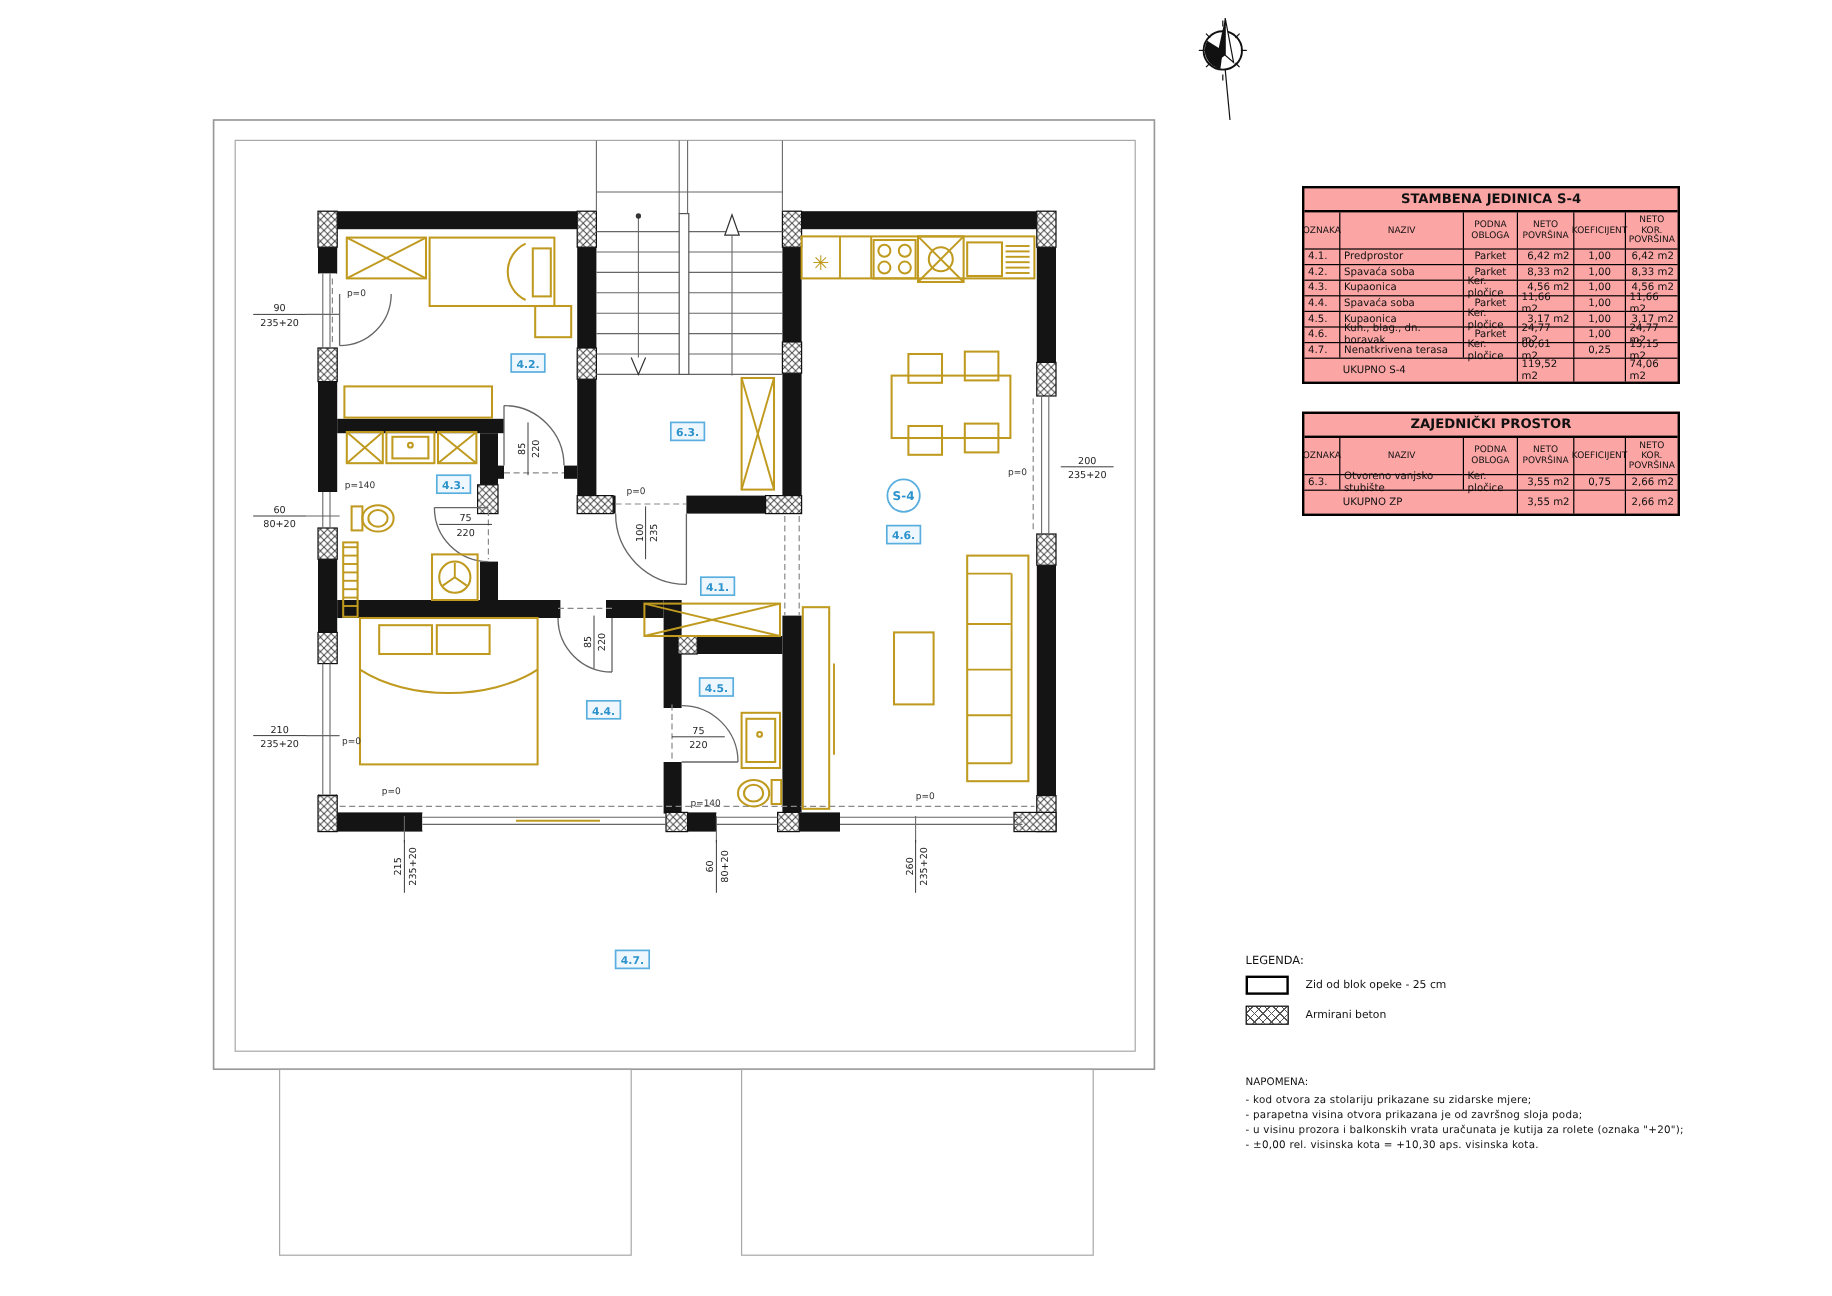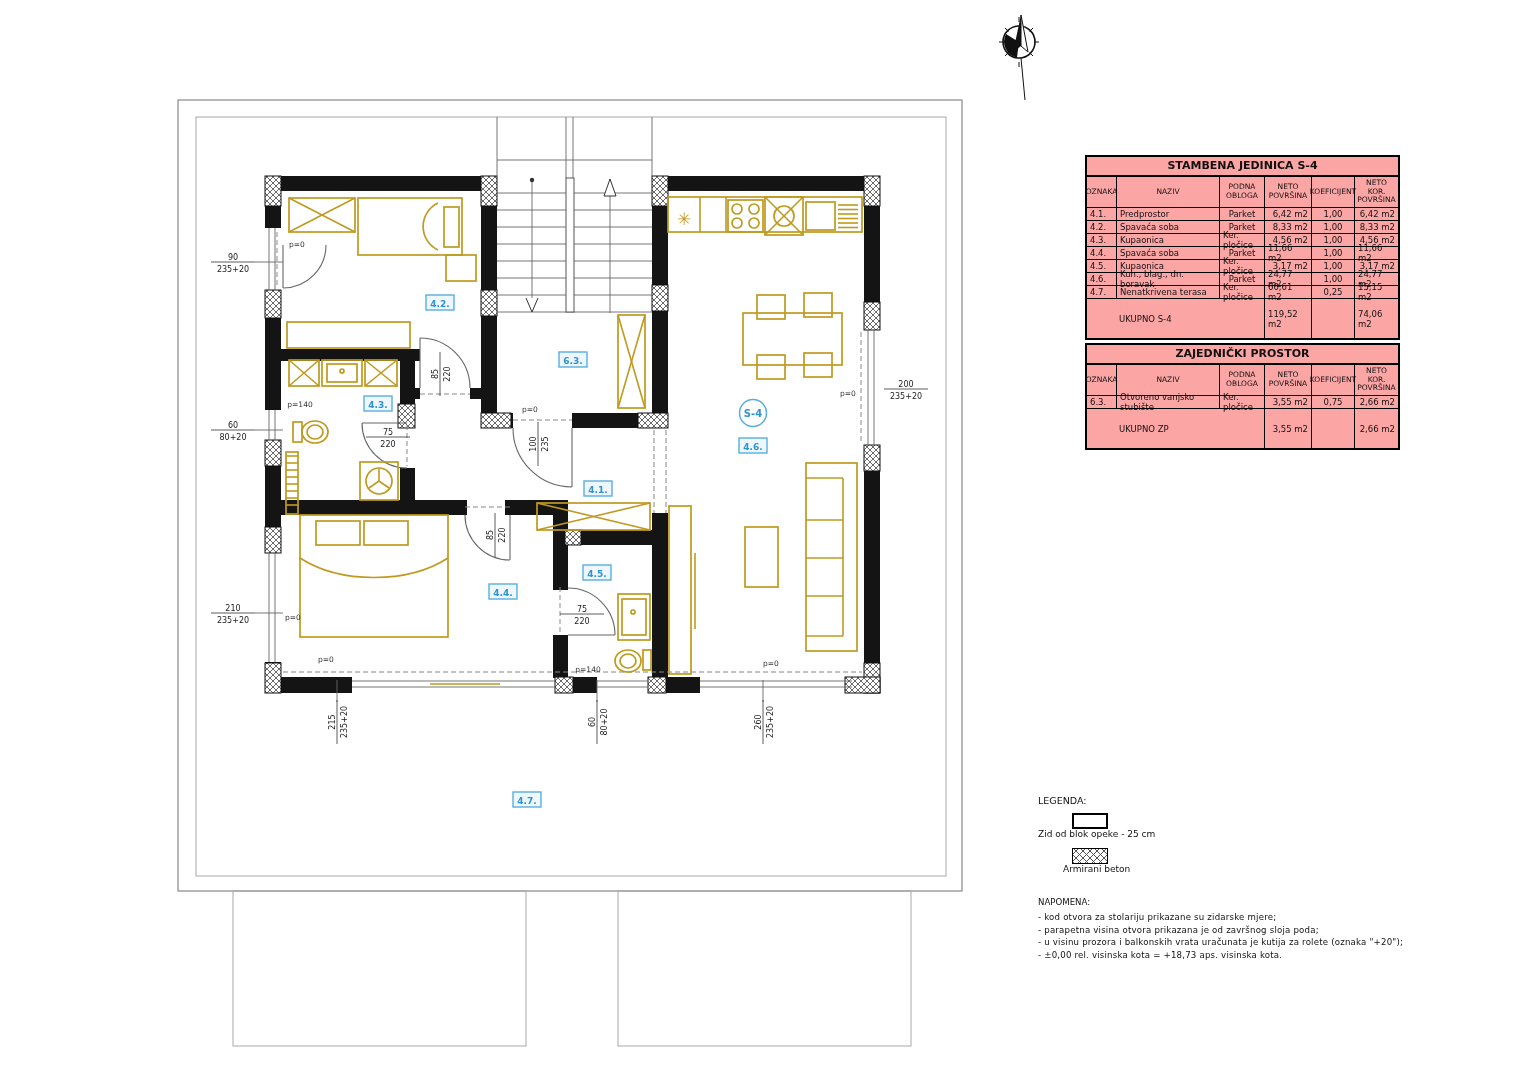--- a/index.html
+++ b/index.html
@@ -20,24 +20,24 @@
   .tbl-title{height:18px;line-height:18px;text-align:center;font-weight:bold;font-size:11px;border-bottom:2px solid #000;}
   .tg{display:grid;grid-template-columns:29px 103px 45px 47px 43px 44px;}
   .tg .c{border-left:1px solid #000;border-top:1px solid #000;font-size:8.5px;
      display:flex;align-items:center;box-sizing:border-box;padding:0 3px;}
   .tg .c.first{border-left:none;}
   .tg .c.noTop{border-top:none;}
   .tg .hc{font-size:7.5px;line-height:1.15;justify-content:center;text-align:center;min-height:30px;padding:1px 14px;}
   .tg .num{justify-content:flex-end;}
   .tg .ctr{justify-content:center;}
   .tg .rowc{height:13px;}
-  .tg .totc{height:40px;}
+  .tg .totc{height:20px;}
   .legend{position:absolute;left:1038px;top:795px;font-size:9px;}
   .legend-title{margin-bottom:7px;font-size:9.5px;}
-  .legend-row{display:flex;align-items:center;margin-bottom:9px;flex-direction:column;}
+  .legend-row{display:flex;align-items:center;margin-bottom:9px;}
   .sw{width:36px;height:16px;margin-right:14px;flex:0 0 auto;box-sizing:border-box;}
   .sw-brick{border:2px solid #000;background:#fff;}
   .sw-conc{border:1.5px solid #000;
     background-image:repeating-linear-gradient(45deg,#555 0 1px,transparent 1px 5px),
                      repeating-linear-gradient(-45deg,#555 0 1px,transparent 1px 5px);}
   .notes{position:absolute;left:1038px;top:897px;font-size:8.6px;line-height:1.18;}
   .notes-title{margin-bottom:5px;}
   .note-line{margin-bottom:2.5px;letter-spacing:.2px;}
 </style>
 </head>
@@ -510,17 +510,17 @@
       <span>Armirani beton</span>
     </div>
   </div>
 
   <div class="notes">
     <div class="notes-title">NAPOMENA:</div>
     <div id="note-lines">
         <div class="note-line">- kod otvora za stolariju prikazane su zidarske mjere;</div>
         <div class="note-line">- parapetna visina otvora prikazana je od završnog sloja poda;</div>
         <div class="note-line">- u visinu prozora i balkonskih vrata uračunata je kutija za rolete (oznaka "+20");</div>
-        <div class="note-line">- ±0,00 rel. visinska kota = +18,73 aps. visinska kota.</div>
+        <div class="note-line">- ±0,00 rel. visinska kota = +10,30 aps. visinska kota.</div>
       </div>
   </div>
 
 </div>
 
 </body></html>

